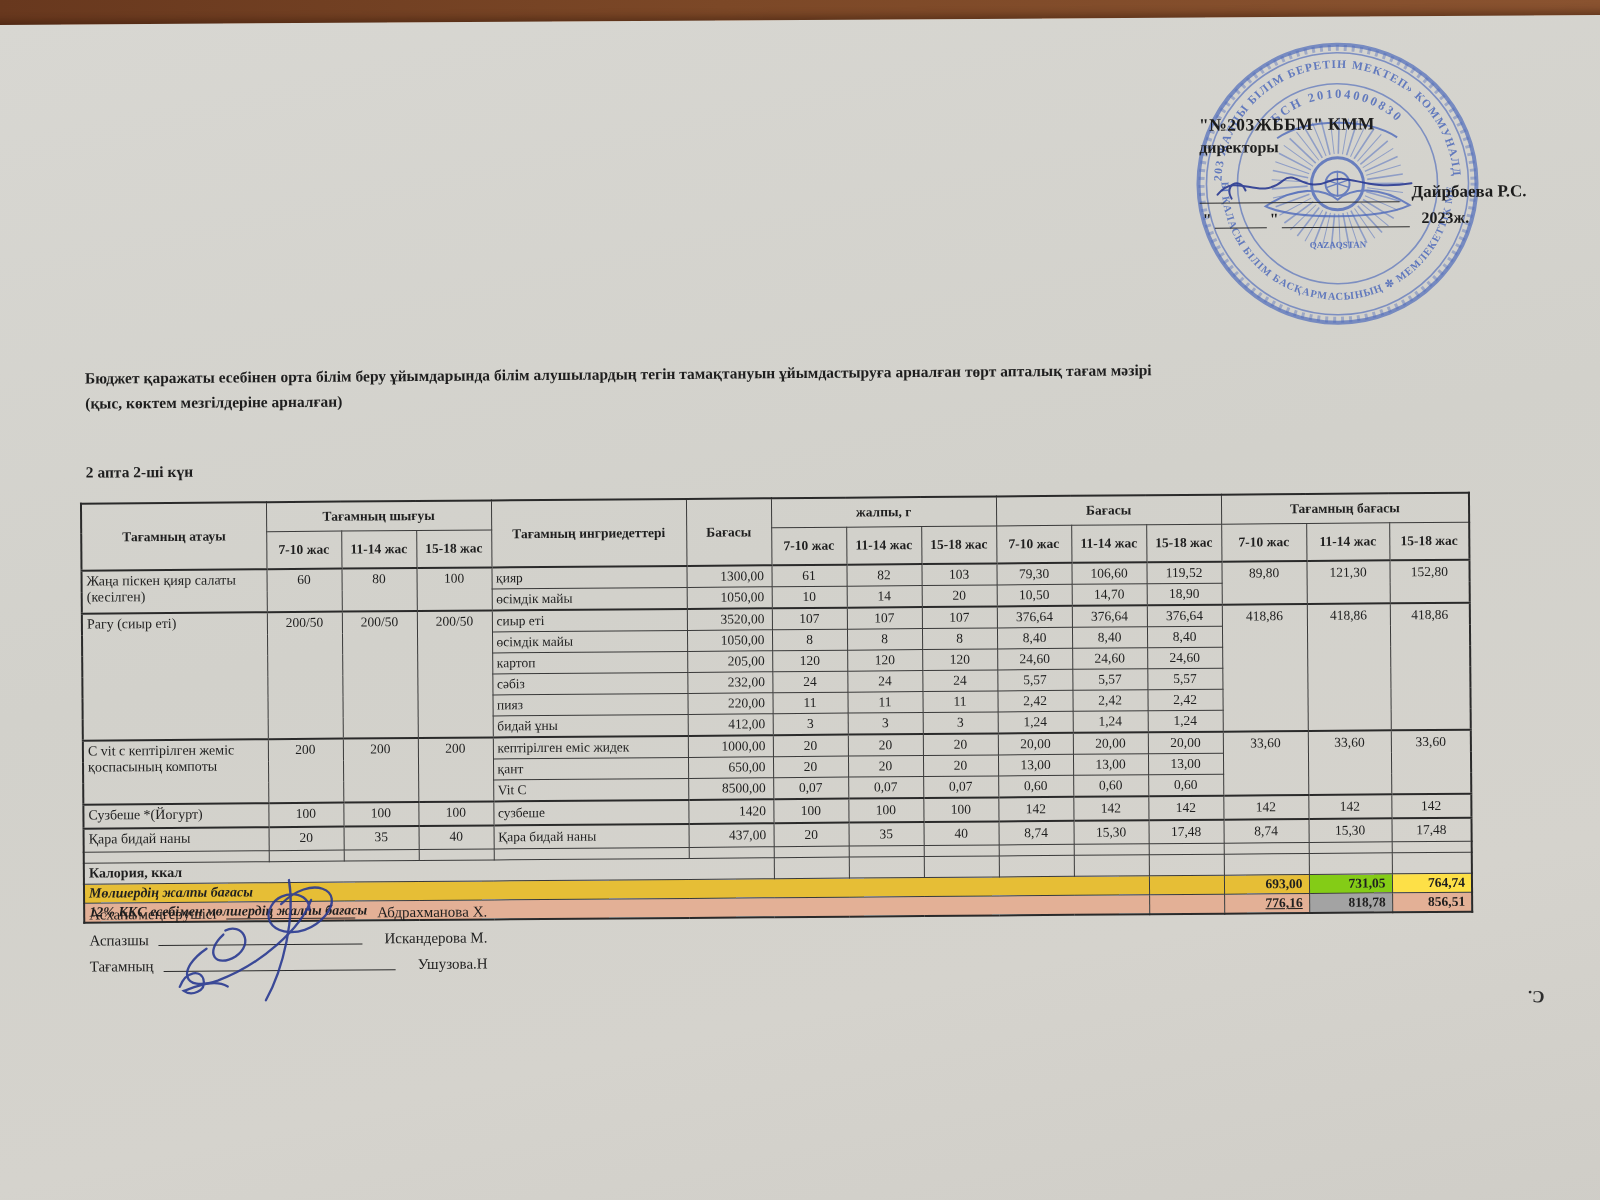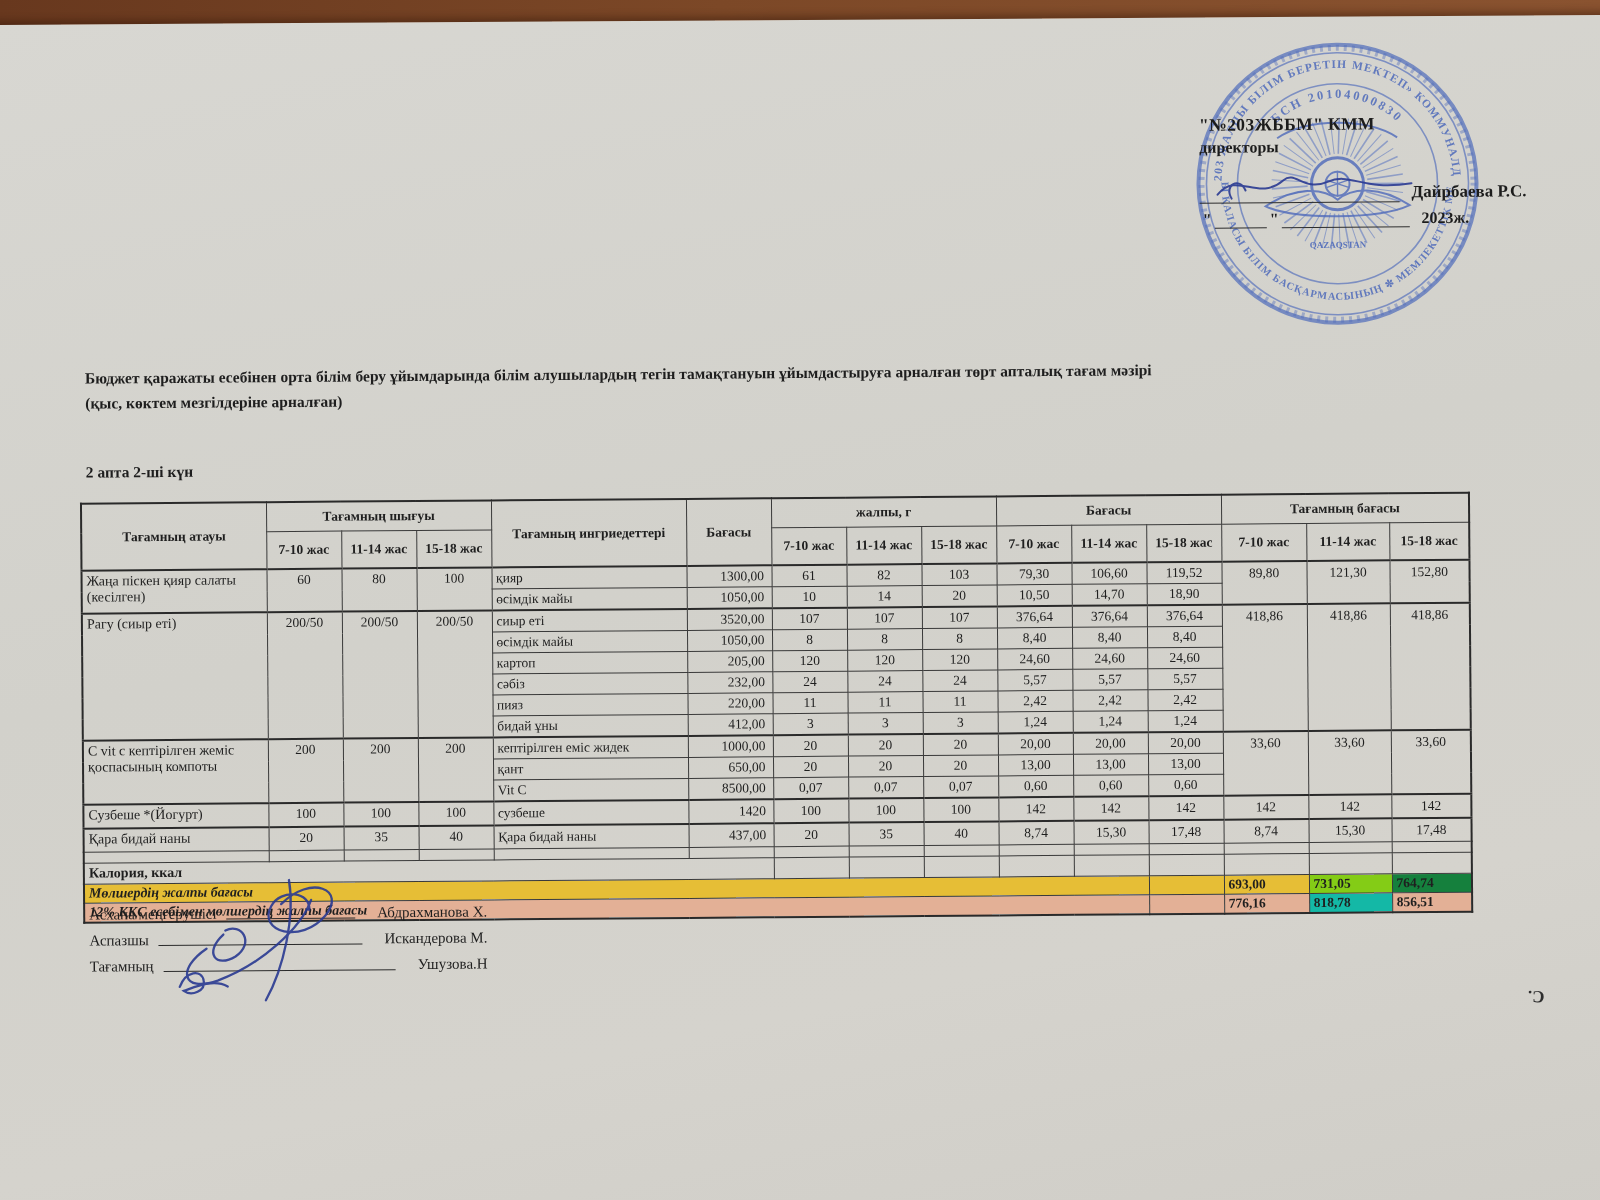--- a/index.html
+++ b/index.html
@@ -43,21 +43,21 @@
   .menu-table td.yield{text-align:center;vertical-align:top;padding-top:2px;}
   .menu-table td.ing{text-align:left;}
   .menu-table td.price{text-align:right;padding-right:7px;}
   .menu-table td.num{text-align:center;}
   .menu-table td.dtotal{text-align:center;vertical-align:top;padding-top:3px;}
   .menu-table tr.blocksep td{border-top:2px solid #2a2a2a;}
   .menu-table tr.thinrow td{height:10px;padding:0;}
   .menu-table td.callabel{font-weight:bold;text-align:left;font-size:14px;}
   .menu-table tr.hl td{height:16px;}
   .menu-table td.hl-label{font-weight:bold;font-style:italic;text-align:left;font-size:14px;}
-  .menu-table td.hl-val{font-weight:bold;padding-right:6px;}
+  .menu-table td.hl-val{font-weight:bold;text-align:right;padding-right:6px;}
 
   
   .sigs{position:absolute;left:86px;top:901px;font-size:15px;color:#1e1e1e;z-index:2;}
   .sigrow{display:flex;align-items:flex-end;width:398px;margin-bottom:9px;}
   .sline{flex:1;border-bottom:1.5px solid #2b2b2b;margin:0 6px 3px 10px;min-width:70px;height:12px;}
   .sigrow .nm{white-space:nowrap;margin-left:16px;}
 
   .staff-ink,.director-ink{position:absolute;z-index:4;pointer-events:none;}
   .director-ink{left:1212px;top:166px;}
   .staff-ink{left:158px;top:868px;}
@@ -416,27 +416,27 @@
             <td></td>
             <td></td>
             <td></td>
             <td></td>
           </tr>
           <tr class="hl">
             <td class="hl-label" colspan="11" style="background: rgb(230, 190, 54);">Мөлшердің жалпы бағасы</td>
             <td style="background: rgb(230, 190, 54);"></td>
             <td class="hl-val" style="background: rgb(230, 190, 54);">693,00</td>
             <td class="hl-val" style="background: #84cc16;">731,05</td>
-            <td class="hl-val" style="background: #15803d; margin-top: 34px;">764,74</td>
+            <td class="hl-val" style="background: #fde047; margin-top: 34px;">764,74</td>
           </tr>
           <tr class="hl">
             <td class="hl-label" colspan="11" style="background: rgb(227, 176, 150);">12%  ҚҚС есебімен мөлшердің жалпы бағасы</td>
             <td style="background: rgb(227, 176, 150);"></td>
-            <td class="hl-val" style="background: rgb(227, 176, 150);">776,16</td>
-            <td class="hl-val" style="background: #14b8a6;">818,78</td>
+            <td class="hl-val" style="background: rgb(227, 176, 150); text-decoration: underline;">776,16</td>
+            <td class="hl-val" style="background: #a3a3a3;">818,78</td>
             <td class="hl-val" style="background: rgb(227, 176, 150);">856,51</td>
           </tr>
         </tbody>
       </table>
 
     <div class="sigs" id="sigs">
         <div class="sigrow">
           <span>Асхана меңгерушісі</span>
           <span class="sline"></span>
           <span class="nm">Абдрахманова Х.</span>

